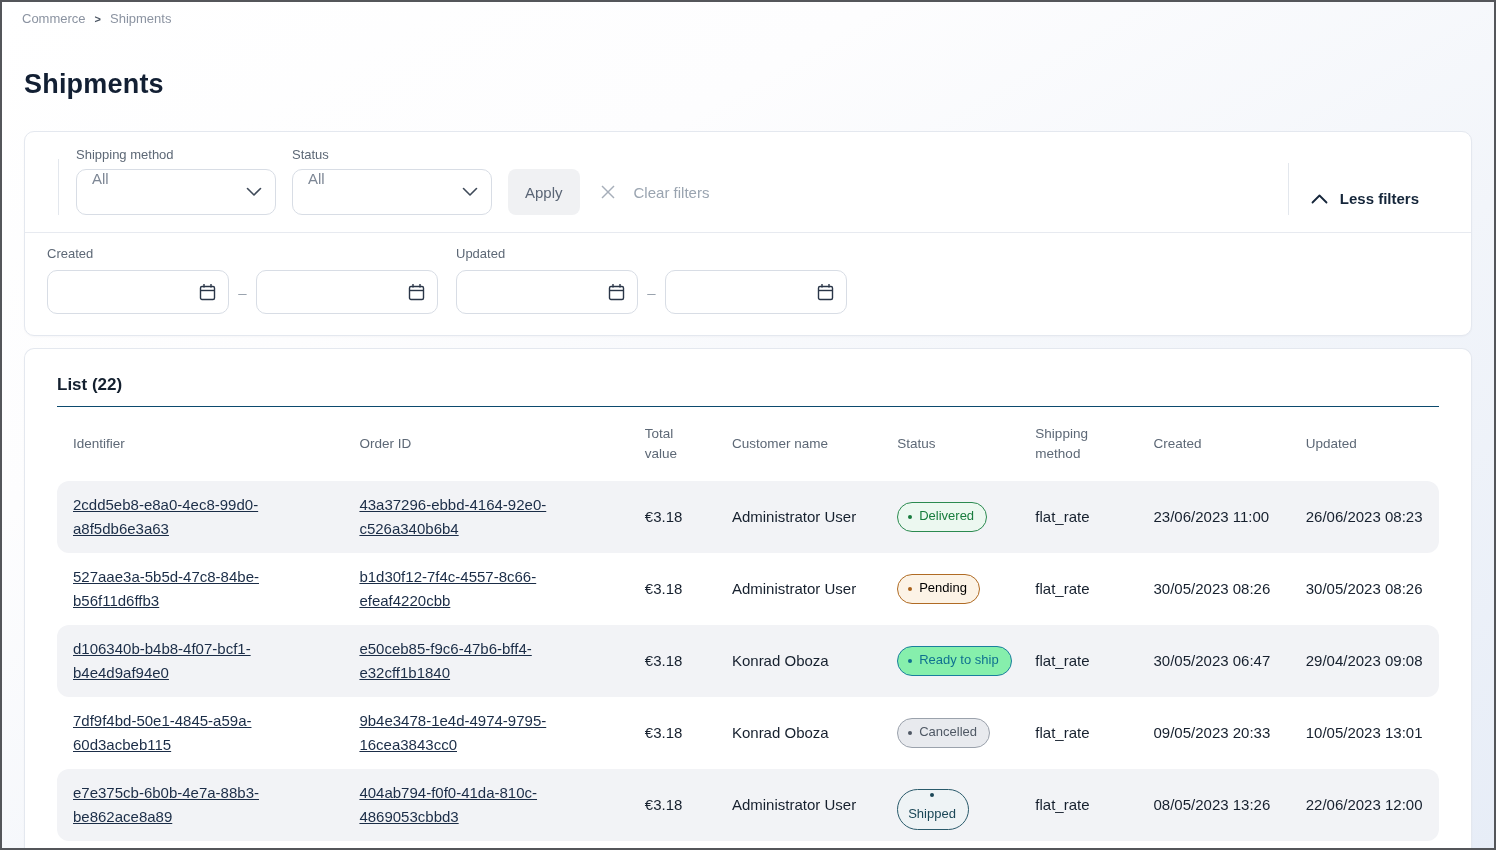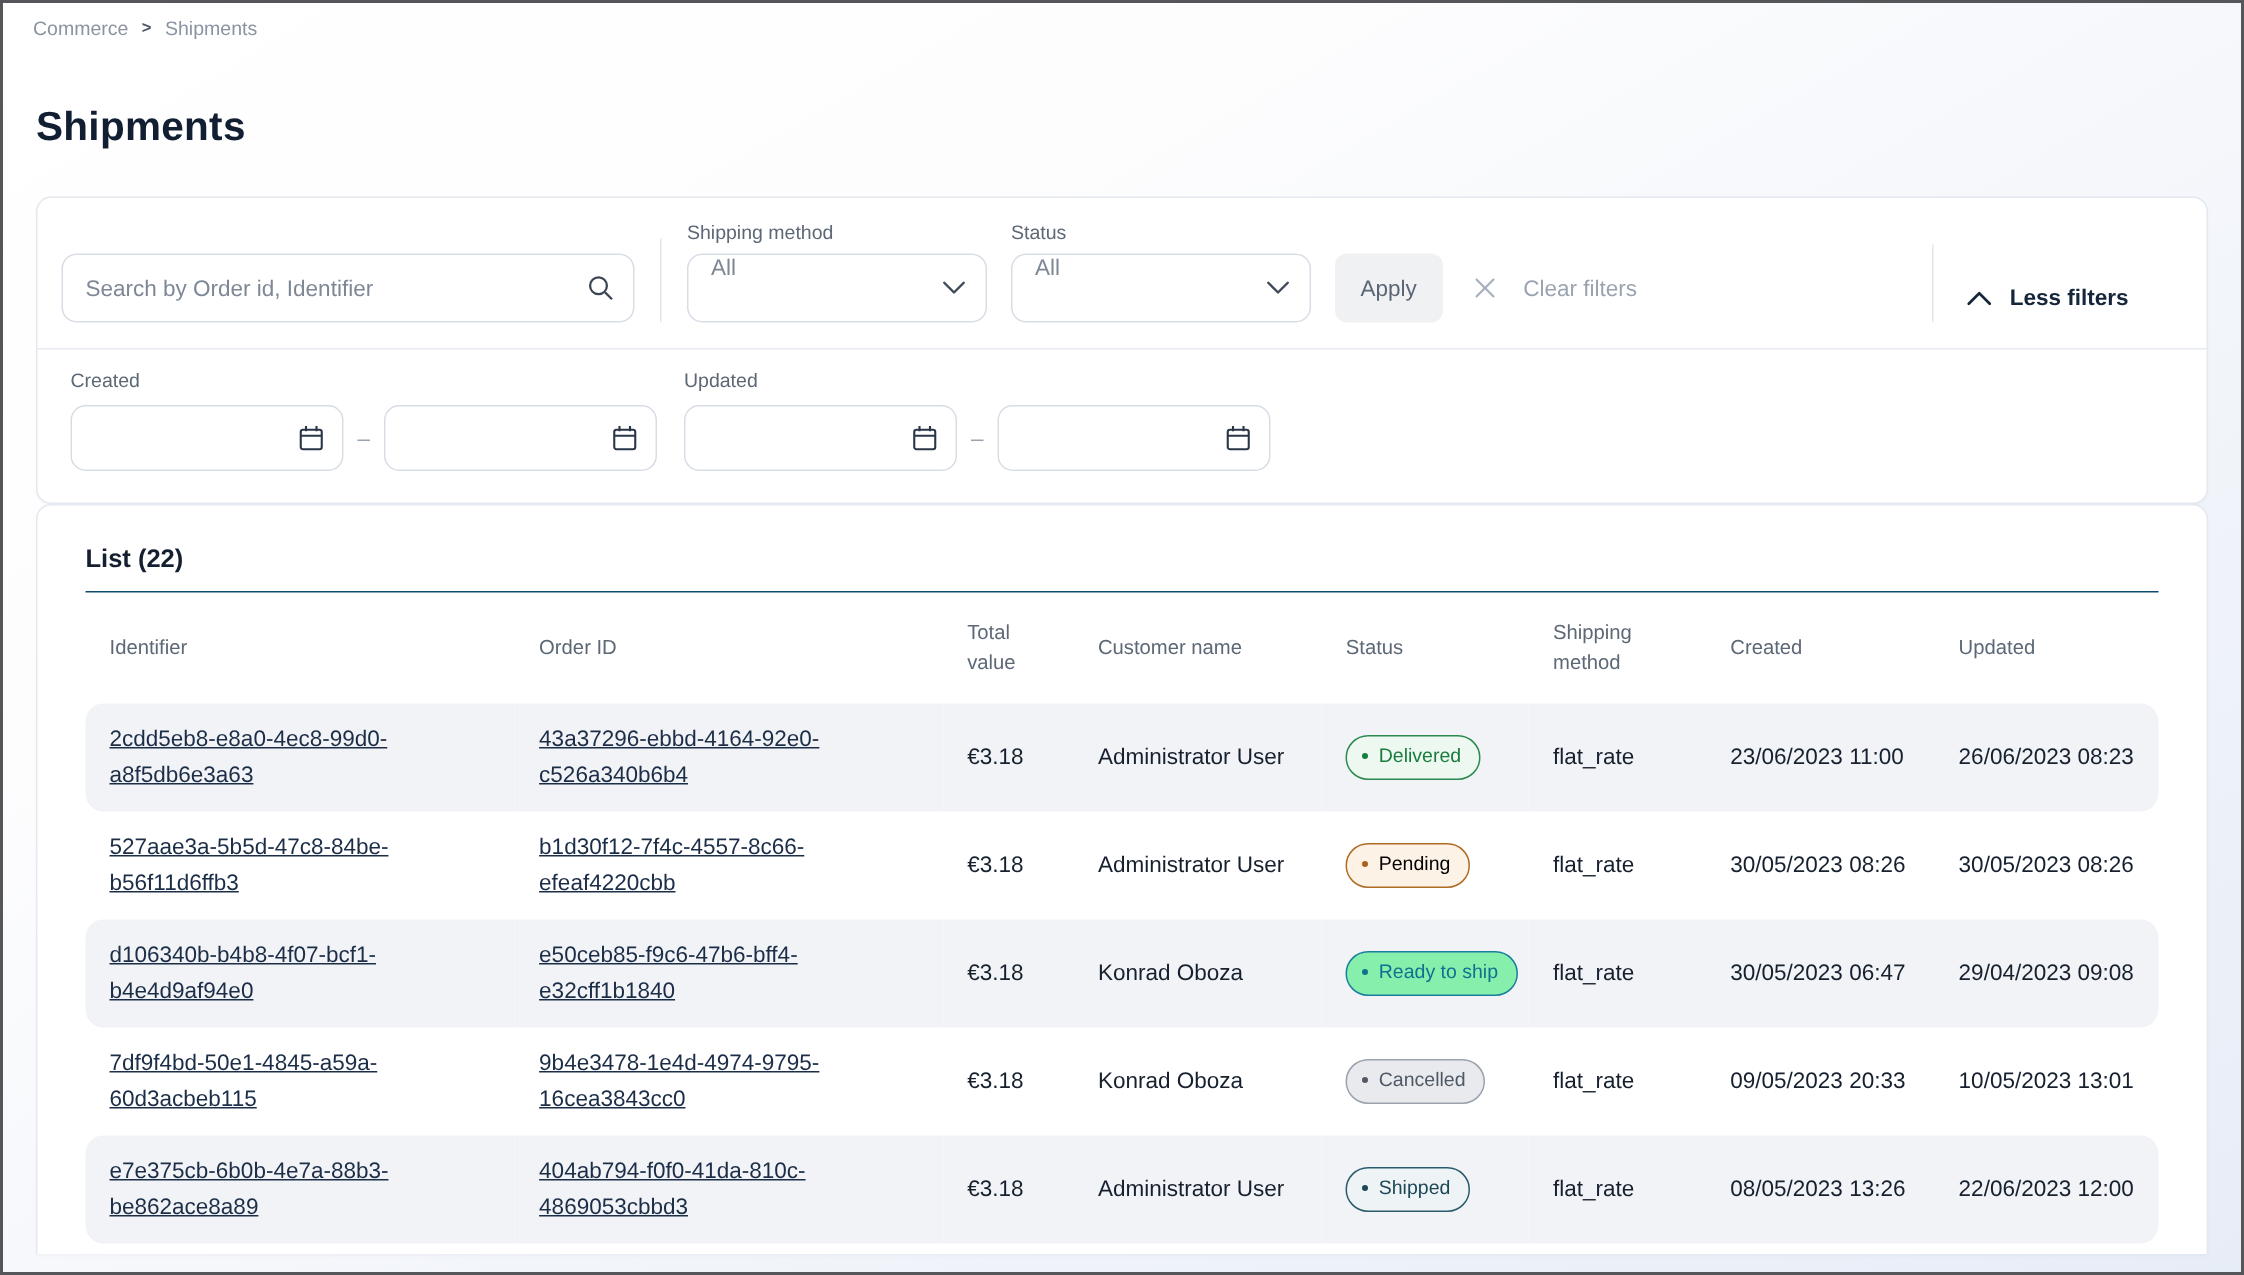--- a/index.html
+++ b/index.html
@@ -11,21 +11,21 @@
     overflow: hidden;
     color: #16202e;
   }
   
   .breadcrumb { padding: 9px 0 0 20px; font-size: 13px; color: #8b93a1; display: flex; align-items: center; gap: 9px; }
   .breadcrumb .sep { color: #4b5563; font-size: 11px; font-weight: bold; }
   .page-title { margin: 43px 0 0 22px; font-size: 27px; font-weight: 700; color: #121f33; letter-spacing: .2px; }
   
   .card { background: #ffffff; border: 1px solid #e4e8ef; border-radius: 10px; margin: 0 22px; box-shadow: 0 1px 2px rgba(30,45,70,.03); }
   .filter-card { margin-top: 31px; }
-  .list-card { border-radius: 10px 10px 0 0; border-bottom: none; height: 500px; padding: 0 32px; overflow: hidden; }
+  .list-card { margin-top: 12px; border-radius: 10px 10px 0 0; border-bottom: none; height: 500px; padding: 0 32px; overflow: hidden; }
   
   .filter-row1 { display: flex; align-items: flex-end; padding: 14px 16px 17px 16px; border-bottom: 1px solid #e7eaf0; height: 101px; }
   .search-wrap { position: relative; width: 382px; }
   .search-input { width: 100%; height: 46px; border: 1px solid #d8dde5; border-radius: 10px; padding: 0 44px 0 15px; font-size: 15px; color: #333; outline: none; font-family: inherit; }
   .search-input::placeholder { color: #7d8795; }
   .icon-abs { position: absolute; right: 13px; top: 50%; transform: translateY(-50%); display: flex; }
   .vdiv { width: 1px; background: #e3e7ed; height: 56px; align-self: flex-end; margin: 0 17px; }
   .vdiv2 { width: 1px; background: #e3e7ed; height: 52px; align-self: flex-end; margin-left: auto; }
   .field-group { display: flex; flex-direction: column; }
   .field-label { font-size: 13px; color: #5d6876; margin-bottom: 7px; }
@@ -62,29 +62,20 @@
   <span>Commerce</span>
   <span class="sep">&gt;</span>
   <span>Shipments</span>
 </nav>
 
 <h1 class="page-title">Shipments</h1>
 
 <section class="card filter-card">
   <div class="filter-row1">
 
-    <div class="search-wrap">
-      <input class="search-input" type="text" placeholder="Search by Order id, Identifier" style="">
-      <span class="icon-abs">
-        <svg width="19" height="19" viewBox="0 0 19 19" fill="none" stroke="#3b4554" stroke-width="1.5">
-          <circle cx="8" cy="8" r="5.6"></circle>
-            <line x1="12.4" y1="12.4" x2="17" y2="17"></line>
-        </svg>
-      </span>
-    </div>
 
     <div class="vdiv"></div>
 
     <div class="field-group mr16">
       <label class="field-label">Shipping method</label>
       <div class="select">
         <span>All</span>
         <span class="icon-abs">
           <svg width="16" height="10" viewBox="0 0 16 10" fill="none" stroke="#3f4a59" stroke-width="1.6" stroke-linecap="round" stroke-linejoin="round">
             <polyline points="1.5,1.5 8,8 14.5,1.5"></polyline>
@@ -281,21 +272,21 @@
     <td class="datecell">09/05/2023 20:33</td>
     <td class="datecell">10/05/2023 13:01</td>
   </tr>
 
   <tr>
     <td><a href="#">e7e375cb-6b0b-4e7a-88b3-be862ace8a89</a></td>
     <td><a href="#">404ab794-f0f0-41da-810c-4869053cbbd3</a></td>
     <td>€3.18</td>
     <td>Administrator User</td>
     <td>
-      <span class="badge" style="color: rgb(27, 71, 87); border-color: rgb(42, 90, 107); background: rgb(238, 243, 245);">
+      <span class="badge" style="color: rgb(27, 71, 87); border-color: rgb(42, 90, 107); background: rgb(238, 243, 245); flex-direction: column;">
                 <span class="dot" style="background: rgb(27, 71, 87);"></span>
                 <span>Shipped</span>
               </span>
     </td>
     <td>flat_rate</td>
     <td class="datecell">08/05/2023 13:26</td>
     <td class="datecell">22/06/2023 12:00</td>
   </tr>
 </tbody>
     </table>

